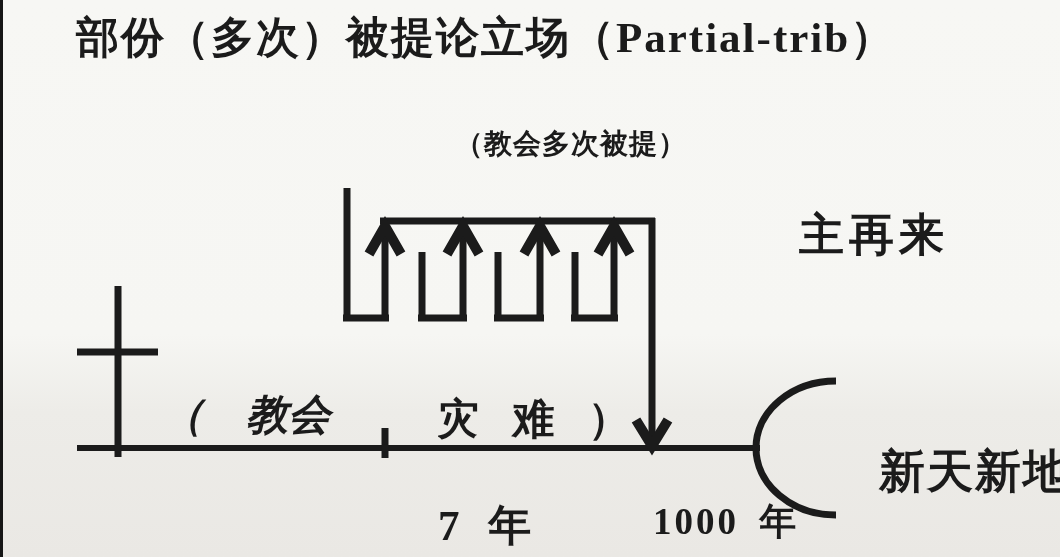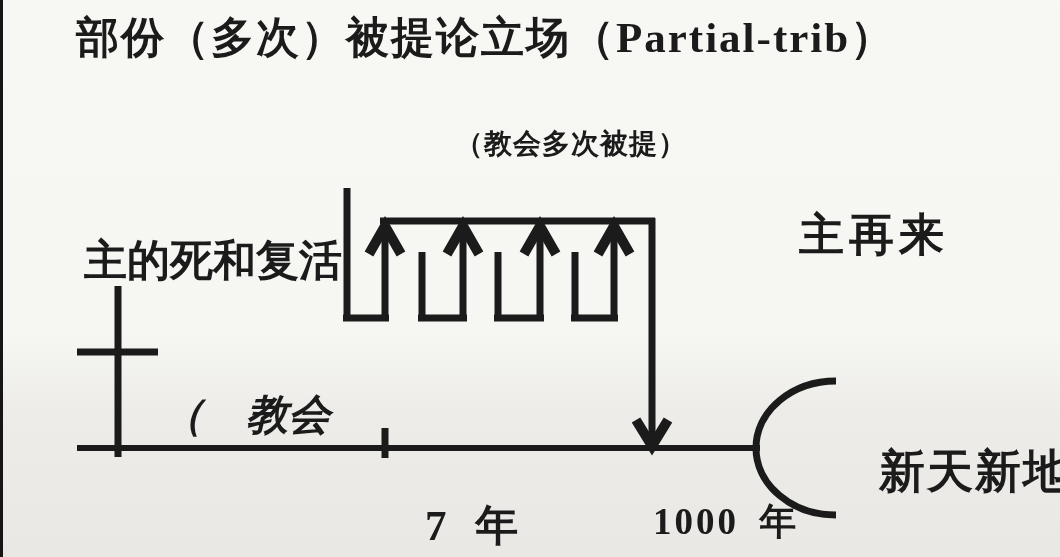--- a/index.html
+++ b/index.html
@@ -17,21 +17,21 @@
   svg.diagram{position:absolute;left:0;top:0;}
   .lbl{
     position:absolute;white-space:pre;font-weight:600;line-height:1.1;
   }
   .title{left:76px;top:14px;font-size:43px;font-weight:700;letter-spacing:2px;}
   .rapture-note{left:408px;top:129px;font-size:28px;letter-spacing:1px;margin-left:47px;}
   .second-coming{left:799px;top:179px;font-size:45px;letter-spacing:5px;margin-top:32px;}
   .death-res{left:84px;top:237px;font-size:43px;}
   .church{left:162px;top:392px;font-size:42px;font-style:italic;}
   .trib{left:437px;top:396px;font-size:42px;letter-spacing:7px;word-spacing:9px;}
-  .y7{left:425px;top:502px;font-size:43px;letter-spacing:4px;word-spacing:10px;}
+  .y7{left:438px;top:502px;font-size:43px;letter-spacing:4px;word-spacing:10px;}
   .y1000{left:653px;top:502px;font-size:37px;letter-spacing:3px;word-spacing:8px;}
   .nhne{left:879px;top:447px;font-size:46px;letter-spacing:2px;}
 </style>
 </head>
 <body>
 
 <div class="page">
 
   <div class="edge-strip"></div>
 
@@ -84,24 +84,24 @@
 
     <path d="M 836 381 A 80 67 0 0 0 836 515" stroke-width="7"></path>
   </svg>
 
   <div class="lbl title">部份（多次）被提论立场（Partial-trib）</div>
 
   <div class="lbl rapture-note">（教会多次被提）</div>
 
   <div class="lbl second-coming">主再来</div>
 
-  <div class="lbl death-res">主的死和复活</div>
 
   <div class="lbl church">（　教会</div>
 
+  <div class="lbl trib">灾 难 ）</div>
 
   <div class="lbl y7">7 年</div>
 
   <div class="lbl y1000">1000 年</div>
 
   <div class="lbl nhne">新天新地</div>
 
 </div>
 
 </body></html>

